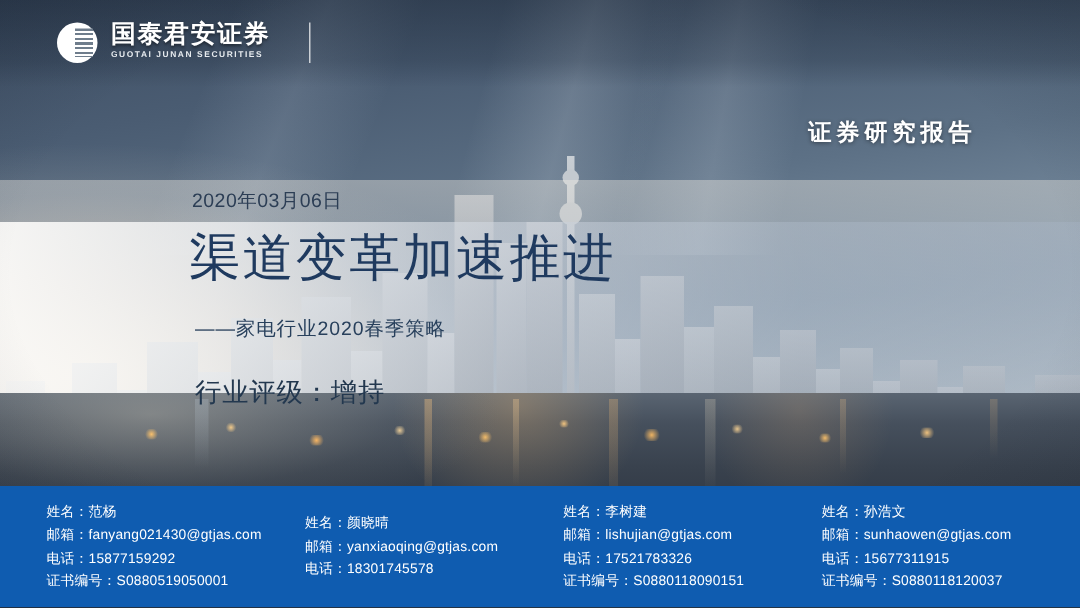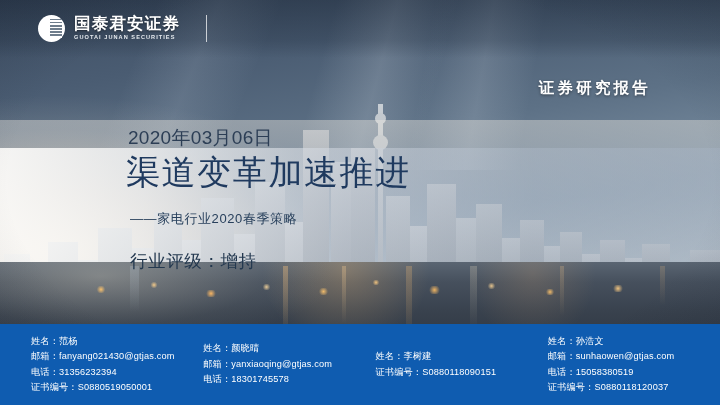--- a/index.html
+++ b/index.html
@@ -164,21 +164,21 @@
     font-weight: 700;
     letter-spacing: 3.2px;
     text-shadow: 0 1px 3px rgba(0,0,0,.45);
     text-align: right;
   }
 
   
   .date {
     position: absolute; left: 128px; top: 125px;
     color: #2c3e55;
-    font-size: 19px;
+    font-size: 13px;
     letter-spacing: .3px;
   }
   .main-title {
     position: absolute; left: 126px; top: 155px;
     color: #1f3a5f;
     font-size: 34px;
     font-weight: 400;
     letter-spacing: 1.6px;
     line-height: 1;
   }
@@ -291,33 +291,35 @@
 
   <div class="date">2020年03月06日</div>
   <div class="main-title">渠道变革加速推进</div>
   <div class="sub-title">——家电行业2020春季策略</div>
   <div class="rating">行业评级：增持</div>
 
   <div class="footer">
     <div class="contact c1">
       <span class="row">姓名：范杨</span>
       <span class="row">邮箱：fanyang021430@gtjas.com</span>
-      <span class="row">电话：31356232394</span>
+      <span class="row">电话：15877159292</span>
       <span class="row">证书编号：S0880519050001</span>
     </div>
     <div class="contact c2">
       <span class="row">姓名：颜晓晴</span>
       <span class="row">邮箱：yanxiaoqing@gtjas.com</span>
       <span class="row">电话：18301745578</span>
     </div>
     <div class="contact c3">
       <span class="row">姓名：李树建</span>
+      <span class="row">邮箱：lishujian@gtjas.com</span>
+      <span class="row">电话：17521783326</span>
       <span class="row">证书编号：S0880118090151</span>
     </div>
     <div class="contact c4">
       <span class="row">姓名：孙浩文</span>
       <span class="row">邮箱：sunhaowen@gtjas.com</span>
-      <span class="row">电话：15058380519</span>
+      <span class="row">电话：15677311915</span>
       <span class="row">证书编号：S0880118120037</span>
     </div>
   </div>
 
 </div>
 
 </body></html>

